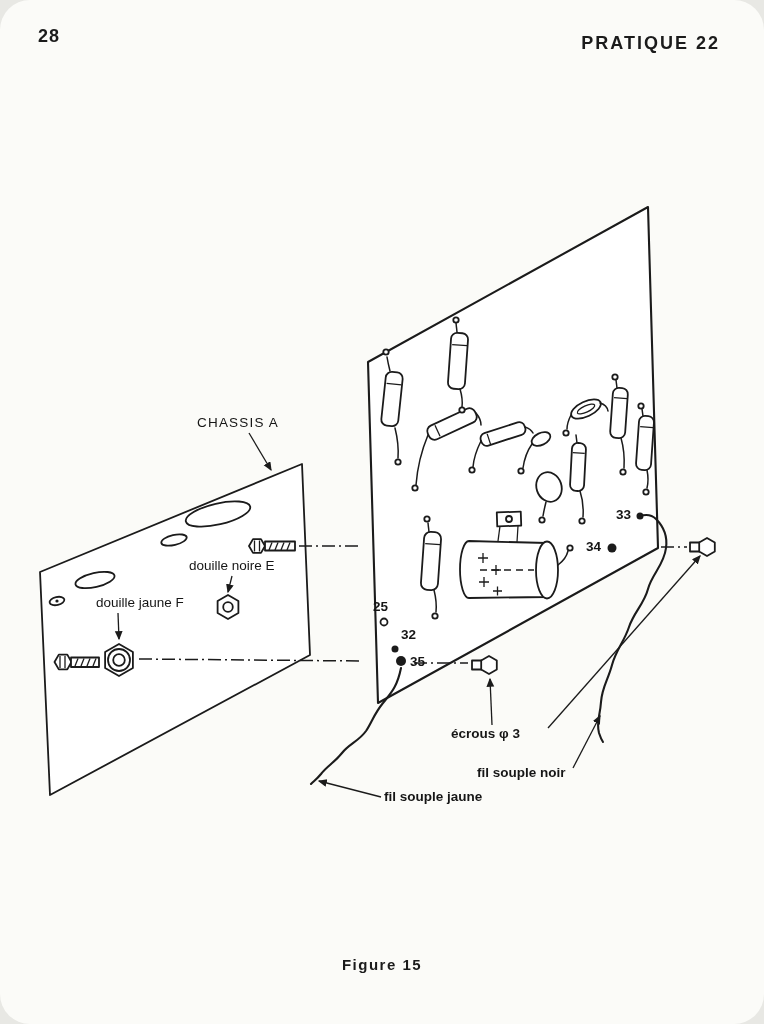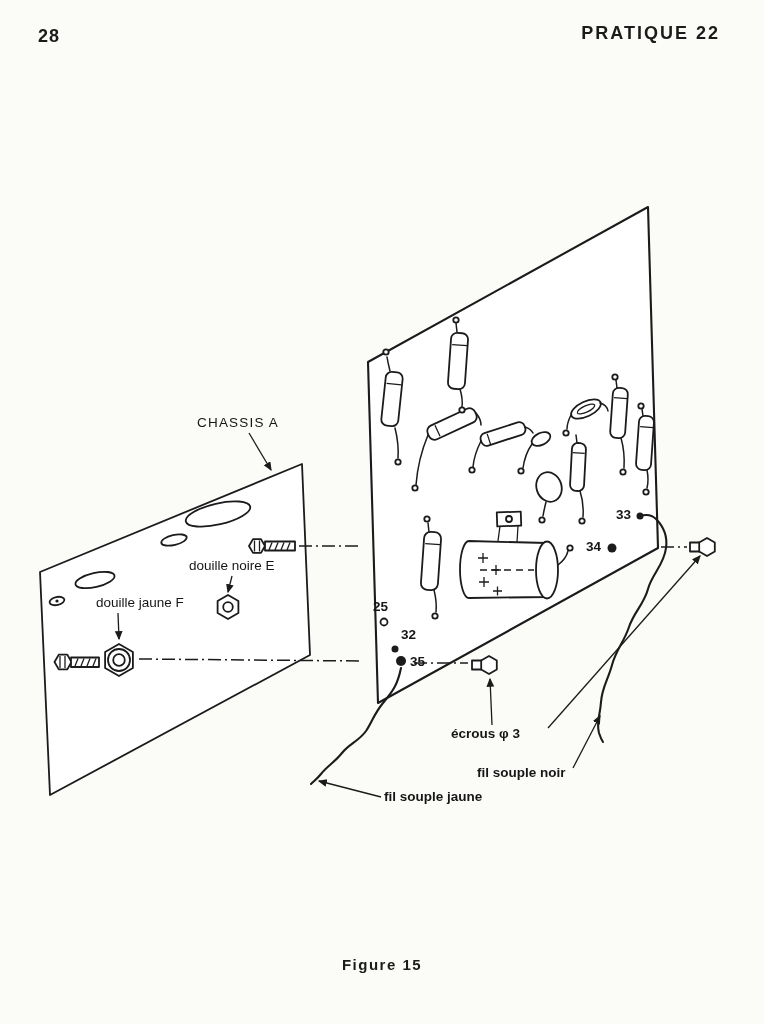--- a/index.html
+++ b/index.html
@@ -1,22 +1,23 @@
 <!DOCTYPE html>
 <html><head>
 <meta charset="utf-8">
 <style>
   html,body{margin:0;padding:0;background:#e8e8e4;}
   .page{
     position:relative;width:764px;height:1024px;margin:0 auto;
     background:#fbfbf8;color:#1b1b1b;overflow:hidden;
     font-family:"Liberation Sans",sans-serif;
+    border-radius:30px;
   }
   .pgnum{position:absolute;left:38px;top:26px;font-size:18px;font-weight:bold;letter-spacing:1px;}
-  .hdr{position:absolute;right:44px;top:23px;font-size:18px;font-weight:bold;letter-spacing:2px;}
+  .hdr{position:absolute;right:44px;top:33px;font-size:18px;font-weight:bold;letter-spacing:2px;}
   .cap{position:absolute;left:50%;top:956px;transform:translateX(-50%);
        font-size:15px;font-weight:bold;letter-spacing:1.5px;text-align:center;}
   svg{position:absolute;left:0;top:0;}
   .o  {fill:none;stroke:#1b1b1b;stroke-width:1.8;stroke-linejoin:round;}
   .w  {fill:#ffffff;stroke:#1b1b1b;stroke-width:1.8;stroke-linejoin:round;}
   .w2 {fill:#ffffff;stroke:#1b1b1b;stroke-width:2.1;stroke-linejoin:round;}
   .thin{fill:none;stroke:#1b1b1b;stroke-width:1.3;}
   .lead{fill:none;stroke:#1b1b1b;stroke-width:1.5;stroke-linecap:round;}
   .wire{fill:none;stroke:#1b1b1b;stroke-width:2.1;stroke-linecap:round;}
   .axis{fill:none;stroke:#1b1b1b;stroke-width:1.5;stroke-dasharray:13 4 2 4;}

